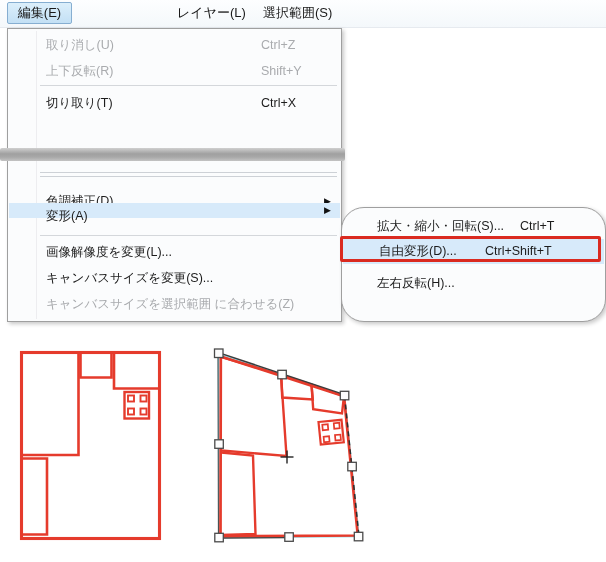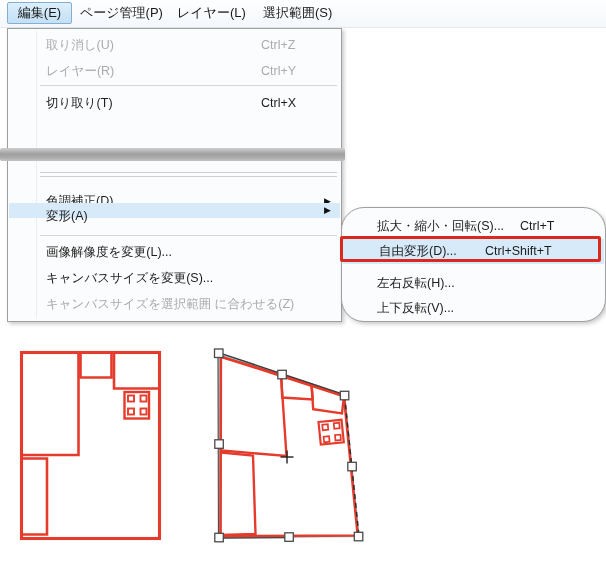--- a/index.html
+++ b/index.html
@@ -70,35 +70,34 @@
     z-index:70;pointer-events:none;
   }
   
   .canvas-svg{position:absolute;left:0;top:0;z-index:5;}
 </style>
 </head>
 <body>
 
 <div class="menubar">
   <div class="mb-item active">編集(E)</div>
-  <div class="mb-item" style="left:74px;">ページ管理(P)</div>
   <div class="mb-item" style="left:171px;">レイヤー(L)</div>
   <div class="mb-item" style="left:257px;">選択範囲(S)</div>
 </div>
 
 <div class="menu-panel" id="edit-menu">
   <div class="gutter-line"></div>
 
   <div class="menu-item disabled" style="top:3px;">
     <span class="lbl">取り消し(U)</span>
     <span class="sc">Ctrl+Z</span>
   </div>
   <div class="menu-item disabled" style="top:29px;">
-    <span class="lbl">レイヤー(R)</span>
-    <span class="sc">Ctrl+Y</span>
+    <span class="lbl">上下反転(R)</span>
+    <span class="sc">Shift+Y</span>
   </div>
 
   <div class="sep" style="top:56px;"></div>
 
   <div class="menu-item" style="top:61px;">
     <span class="lbl">切り取り(T)</span>
     <span class="sc">Ctrl+X</span>
   </div>
 
   <div class="dbl-line" style="top:143px;"></div>
@@ -132,23 +131,20 @@
   <div class="sub-item" style="top:5px;">
     <span class="lbl">拡大・縮小・回転(S)...</span>
     <span class="sc-a">Ctrl+T</span>
   </div>
   <div class="sub-item hl" style="top:31px;">
     <span class="lbl" style="left:36px;">自由変形(D)...</span>
     <span class="sc-b">Ctrl+Shift+T</span>
   </div>
   <div class="sub-item" style="top:62px;">
     <span class="lbl">左右反転(H)...</span>
-  </div>
-  <div class="sub-item" style="top:87px;">
-    <span class="lbl">上下反転(V)...</span>
   </div>
 </div>
 
 <div class="annotation-box"></div>
 
 <svg class="canvas-svg" width="606" height="562" viewBox="0 0 606 562">
 
   <g fill="none" stroke="#e53b2c" stroke-width="2.6" stroke-linejoin="miter">
     <rect x="21.5" y="352.5" width="138" height="186" stroke-width="3.1"></rect>
     <path d="M78.5,354 V455 H23"></path>

